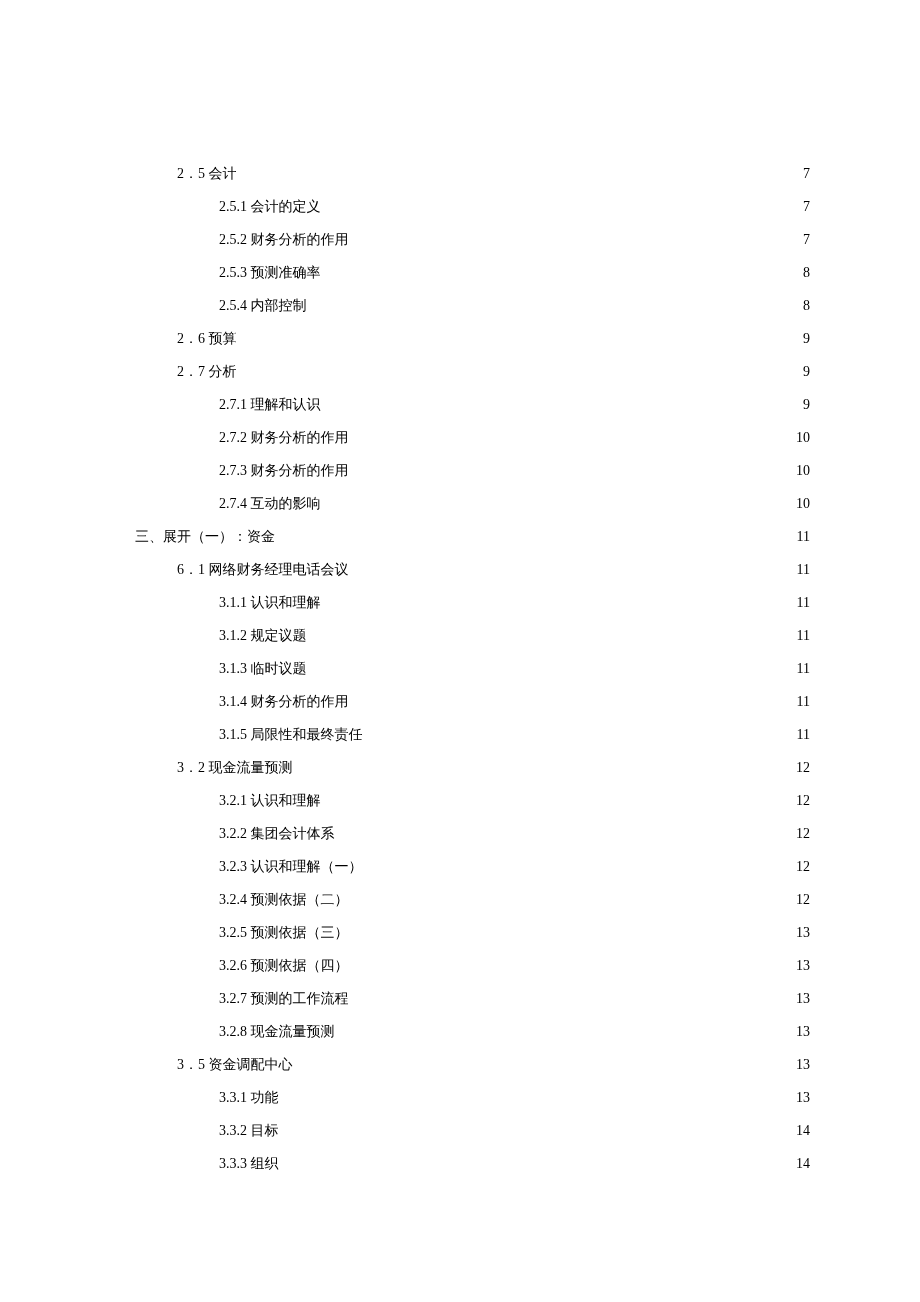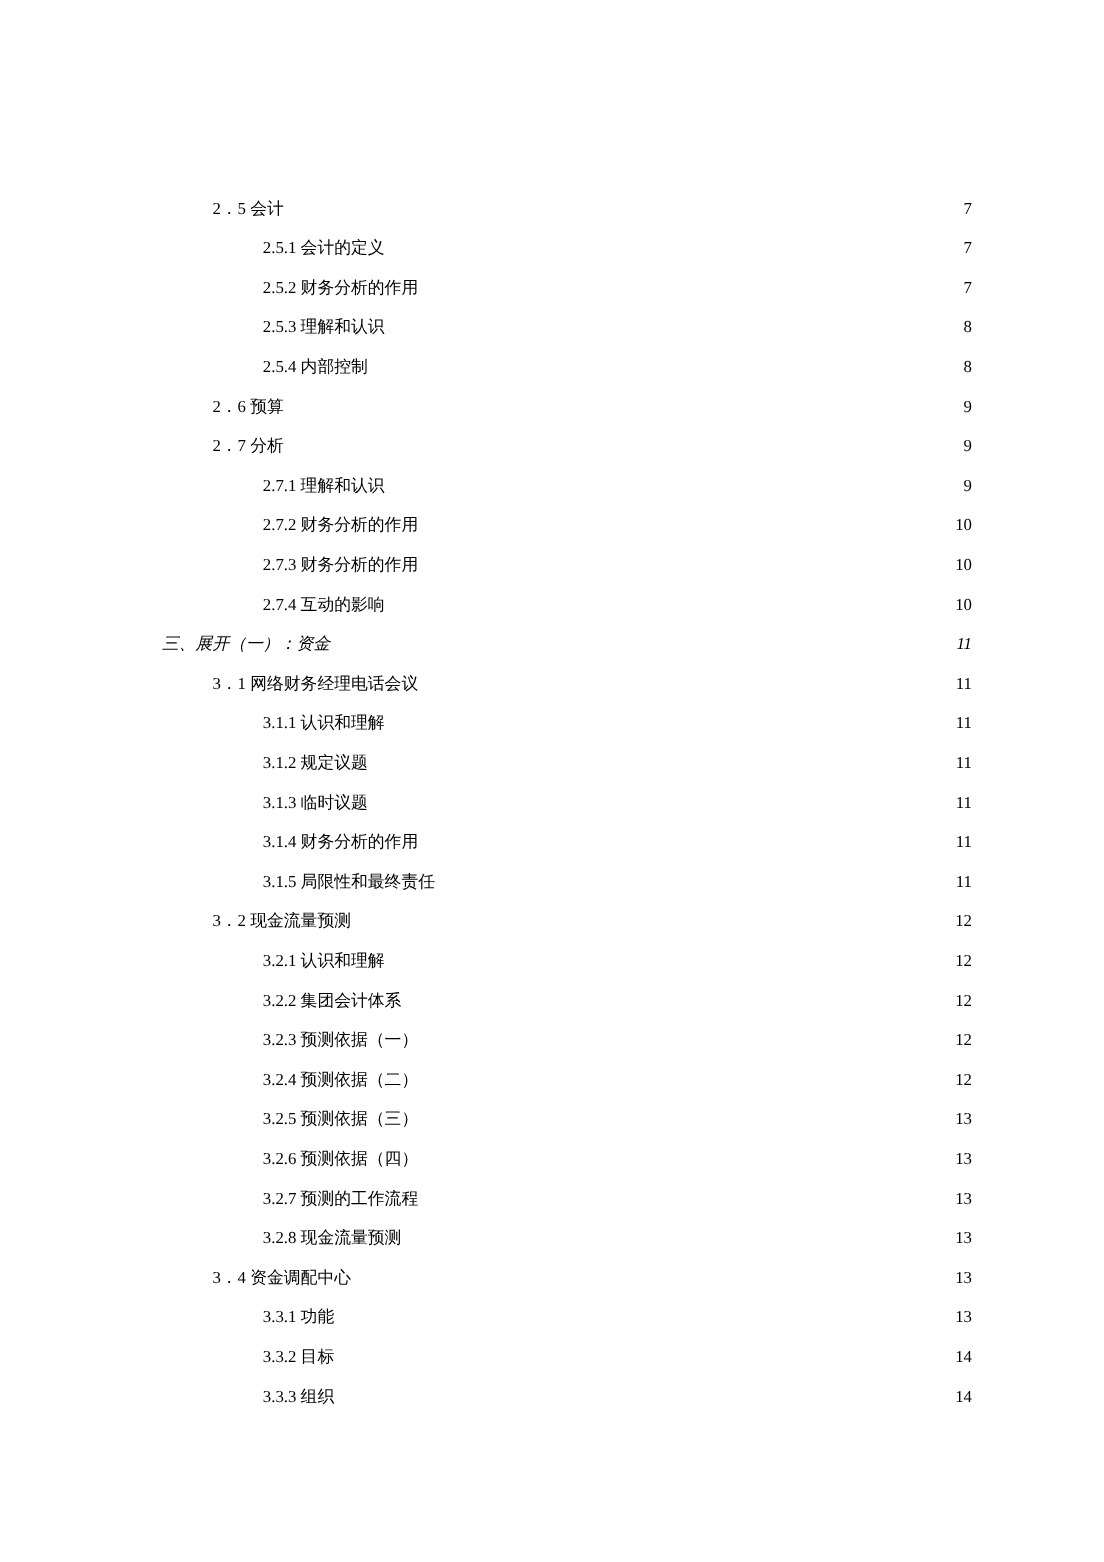--- a/index.html
+++ b/index.html
@@ -17,21 +17,20 @@
       padding: 165px 110px 0 135px;
     }
     .toc-entry {
       display: flex;
       align-items: baseline;
       margin-bottom: 15px;
       white-space: nowrap;
     }
     .level-0 {
       padding-left: 0;
-      font-style: italic;
     }
     .level-1 {
       padding-left: 42px;
     }
     .level-2 {
       padding-left: 84px;
     }
     .toc-label {
       flex-shrink: 0;
     }
@@ -66,21 +65,21 @@
       <span class="toc-label">2.5.1 会计的定义</span>
       <span class="toc-dots"></span>
       <span class="toc-page">7</span>
     </div>
     <div class="toc-entry level-2">
       <span class="toc-label">2.5.2 财务分析的作用</span>
       <span class="toc-dots"></span>
       <span class="toc-page">7</span>
     </div>
     <div class="toc-entry level-2">
-      <span class="toc-label">2.5.3 理解和认识</span>
+      <span class="toc-label">2.5.3 预测准确率</span>
       <span class="toc-dots"></span>
       <span class="toc-page">8</span>
     </div>
     <div class="toc-entry level-2">
       <span class="toc-label">2.5.4 内部控制</span>
       <span class="toc-dots"></span>
       <span class="toc-page">8</span>
     </div>
     <div class="toc-entry level-1">
       <span class="toc-label">2．6 预算</span>
@@ -111,21 +110,21 @@
       <span class="toc-label">2.7.4 互动的影响</span>
       <span class="toc-dots"></span>
       <span class="toc-page">10</span>
     </div>
     <div class="toc-entry level-0">
       <span class="toc-label">三、展开（一）：资金</span>
       <span class="toc-dots"></span>
       <span class="toc-page">11</span>
     </div>
     <div class="toc-entry level-1">
-      <span class="toc-label">3．1 网络财务经理电话会议</span>
+      <span class="toc-label">6．1 网络财务经理电话会议</span>
       <span class="toc-dots"></span>
       <span class="toc-page">11</span>
     </div>
     <div class="toc-entry level-2">
       <span class="toc-label">3.1.1 认识和理解</span>
       <span class="toc-dots"></span>
       <span class="toc-page">11</span>
     </div>
     <div class="toc-entry level-2">
       <span class="toc-label">3.1.2 规定议题</span>
@@ -156,21 +155,21 @@
       <span class="toc-label">3.2.1 认识和理解</span>
       <span class="toc-dots"></span>
       <span class="toc-page">12</span>
     </div>
     <div class="toc-entry level-2">
       <span class="toc-label">3.2.2 集团会计体系</span>
       <span class="toc-dots"></span>
       <span class="toc-page">12</span>
     </div>
     <div class="toc-entry level-2">
-      <span class="toc-label">3.2.3 预测依据（一）</span>
+      <span class="toc-label">3.2.3 认识和理解（一）</span>
       <span class="toc-dots"></span>
       <span class="toc-page">12</span>
     </div>
     <div class="toc-entry level-2">
       <span class="toc-label">3.2.4 预测依据（二）</span>
       <span class="toc-dots"></span>
       <span class="toc-page">12</span>
     </div>
     <div class="toc-entry level-2">
       <span class="toc-label">3.2.5 预测依据（三）</span>
@@ -186,21 +185,21 @@
       <span class="toc-label">3.2.7 预测的工作流程</span>
       <span class="toc-dots"></span>
       <span class="toc-page">13</span>
     </div>
     <div class="toc-entry level-2">
       <span class="toc-label">3.2.8 现金流量预测</span>
       <span class="toc-dots"></span>
       <span class="toc-page">13</span>
     </div>
     <div class="toc-entry level-1">
-      <span class="toc-label">3．4 资金调配中心</span>
+      <span class="toc-label">3．5 资金调配中心</span>
       <span class="toc-dots"></span>
       <span class="toc-page">13</span>
     </div>
     <div class="toc-entry level-2">
       <span class="toc-label">3.3.1 功能</span>
       <span class="toc-dots"></span>
       <span class="toc-page">13</span>
     </div>
     <div class="toc-entry level-2">
       <span class="toc-label">3.3.2 目标</span>

